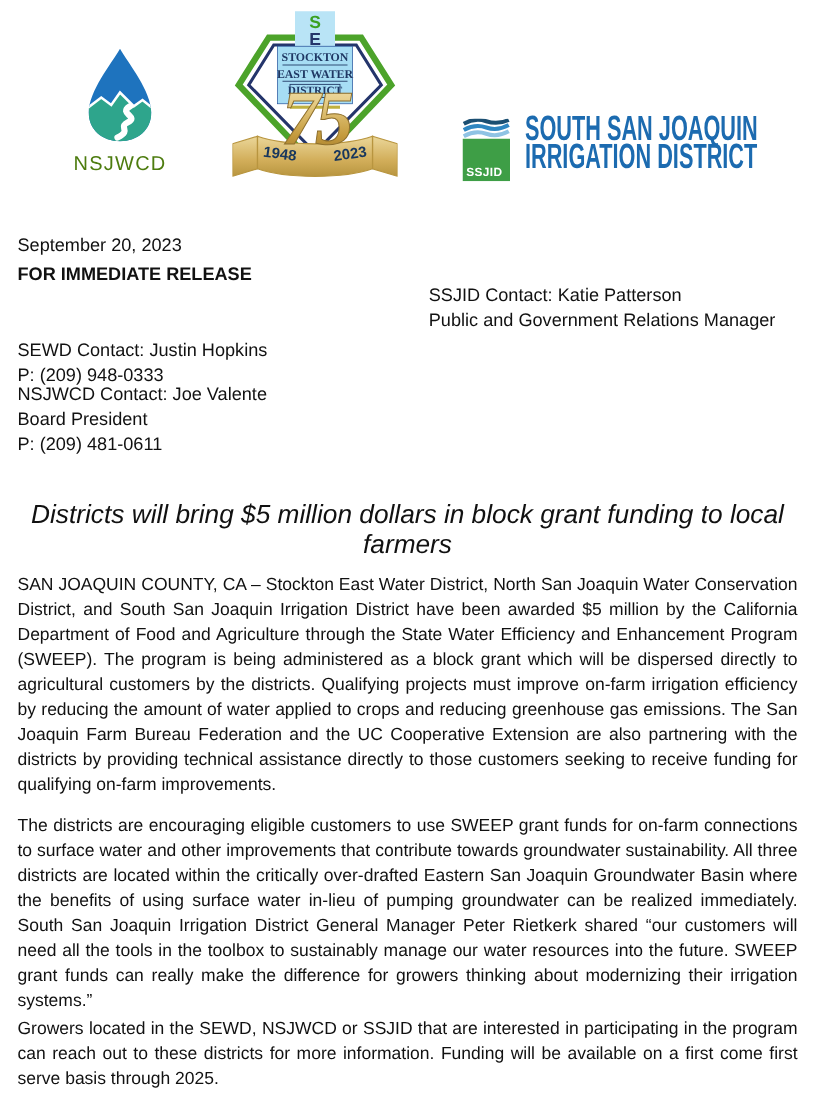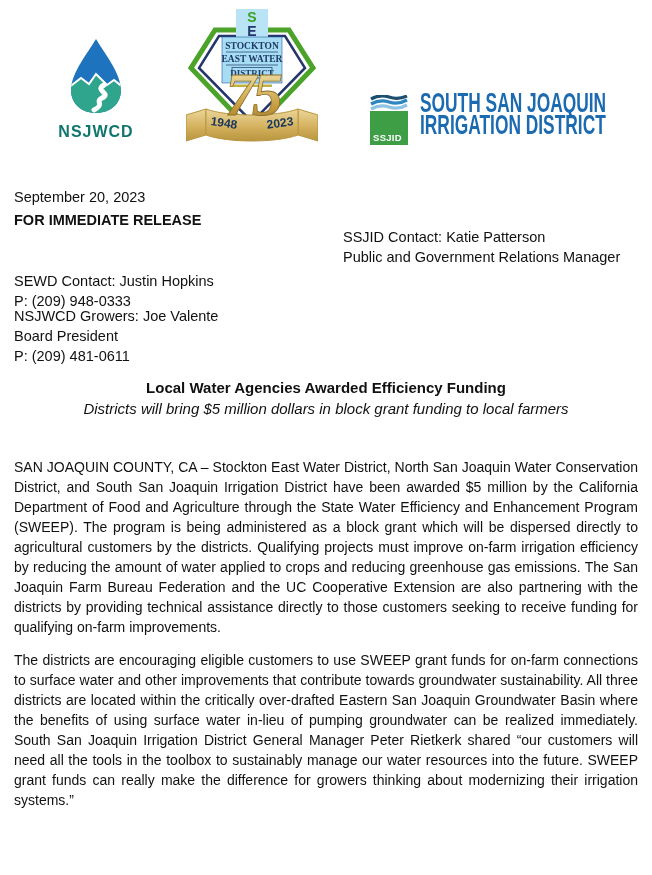--- a/index.html
+++ b/index.html
@@ -3,35 +3,35 @@
 <meta charset="utf-8">
 <style>
   html,body{margin:0;padding:0;background:#fff;}
   .page{
     position:relative;width:652px;height:875px;background:#fff;overflow:hidden;
     font-family:"Liberation Sans",sans-serif;color:#111;
   }
   
   .nsjwcd{position:absolute;left:56px;top:38px;width:80px;text-align:center;}
   .nsjwcd svg{display:block;margin:0 auto;}
-  .nsjwcd-label{margin-top:9px;font-weight:bold;font-size:16px;color:#0f766e;letter-spacing:1px;}
+  .nsjwcd-label{margin-top:9px;font-weight:normal;font-size:16px;color:#4d7c0f;letter-spacing:1px;}
   .sewd{position:absolute;left:186px;top:8px;}
   .ssjid{position:absolute;left:370px;top:95px;display:flex;align-items:flex-start;}
   .ssjid-words{margin-left:12px;margin-top:-3px;color:#1C6BB0;font-weight:bold;font-size:28px;
     line-height:22px;white-space:nowrap;transform:scaleX(0.62);transform-origin:left top;}
   
   .abs{position:absolute;}
   .for-release{left:14px;top:168px;font-weight:bold;font-size:14.5px;margin-top:44px;}
   .rel-date{left:14px;top:189px;font-size:14.5px;}
   .contact{font-size:14.5px;line-height:20px;}
   .contact-1{left:14px;top:227px;margin-top:44px;}
   .contact-2{left:343px;top:227px;}
   .contact-3{left:14px;top:306px;}
   .headline-title{left:0;right:0;top:379px;text-align:center;font-weight:bold;font-size:15px;}
-  .headline-subtitle{left:0;right:0;top:400px;text-align:center;font-style:italic;font-size:15px;}
+  .headline-subtitle{left:0;right:0;top:400px;text-align:center;font-style:italic;font-size:21px;}
   .para{left:14px;width:624px;text-align:justify;font-size:14px;line-height:20px;}
   .para-1{top:443px;}
   .para-2{top:636px;}
   .para-3{top:798px;}
 </style>
 </head>
 <body>
 
 <div class="page">
 
@@ -111,24 +111,24 @@
 
   <div class="abs contact contact-1">
     <div>SEWD Contact: Justin Hopkins</div>
     <div>P: (209) 948-0333</div>
   </div>
   <div class="abs contact contact-2">
     <div>SSJID Contact: Katie Patterson</div>
     <div>Public and Government Relations Manager</div>
   </div>
   <div class="abs contact contact-3">
-    <div>NSJWCD Growers: Joe Valente</div>
+    <div>NSJWCD Contact: Joe Valente</div>
     <div>Board President</div>
     <div>P: (209) 481-0611</div>
   </div>
 
-  <div class="abs headline-title">Local Water Agencies Awarded Efficiency Funding</div>
   <div class="abs headline-subtitle">Districts will bring $5 million dollars in block grant funding to local farmers</div>
 
   <p class="abs para para-1">SAN JOAQUIN COUNTY, CA – Stockton East Water District, North San Joaquin Water Conservation District, and South San Joaquin Irrigation District have been awarded $5 million by the California Department of Food and Agriculture through the State Water Efficiency and Enhancement Program (SWEEP). The program is being administered as a block grant which will be dispersed directly to agricultural customers by the districts. Qualifying projects must improve on-farm irrigation efficiency by reducing the amount of water applied to crops and reducing greenhouse gas emissions. The San Joaquin Farm Bureau Federation and the UC Cooperative Extension are also partnering with the districts by providing technical assistance directly to those customers seeking to receive funding for qualifying on-farm improvements.</p>
   <p class="abs para para-2">The districts are encouraging eligible customers to use SWEEP grant funds for on-farm connections to surface water and other improvements that contribute towards groundwater sustainability. All three districts are located within the critically over-drafted Eastern San Joaquin Groundwater Basin where the benefits of using surface water in-lieu of pumping groundwater can be realized immediately. South San Joaquin Irrigation District General Manager Peter Rietkerk shared “our customers will need all the tools in the toolbox to sustainably manage our water resources into the future. SWEEP grant funds can really make the difference for growers thinking about modernizing their irrigation systems.”</p>
+  <p class="abs para para-3">Growers located in the SEWD, NSJWCD or SSJID that are interested in participating in the program can reach out to these districts for more information. Funding will be available on a first come first serve basis through 2025.</p>
 
 </div>
 
 </body></html>

